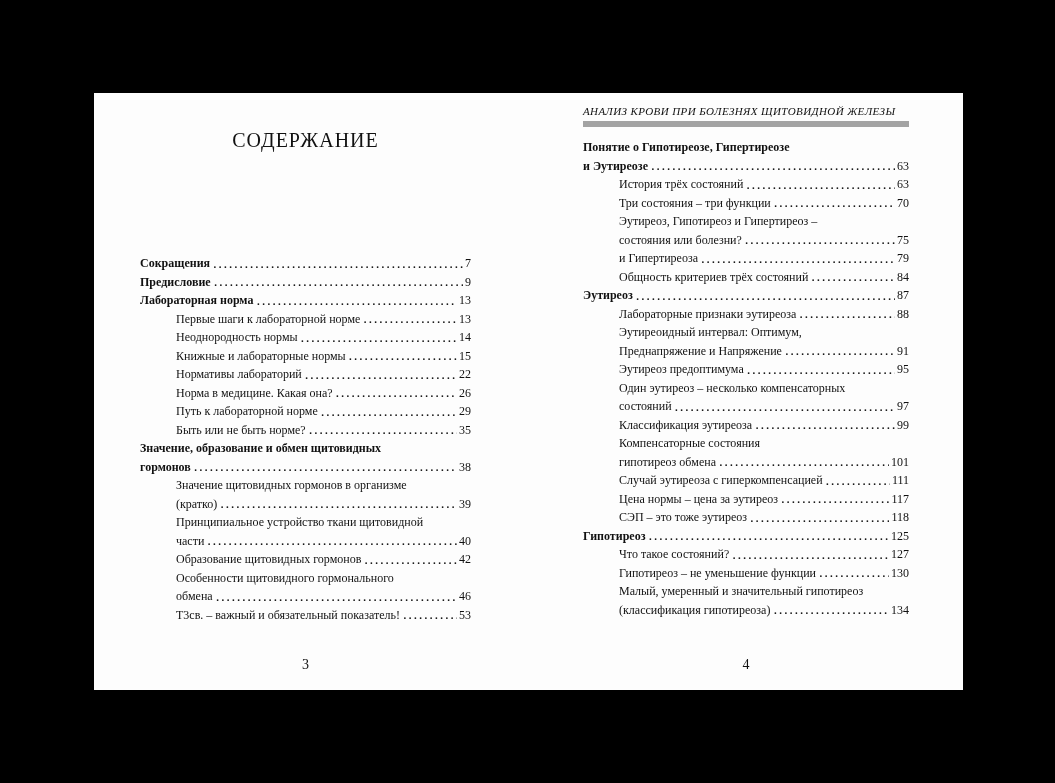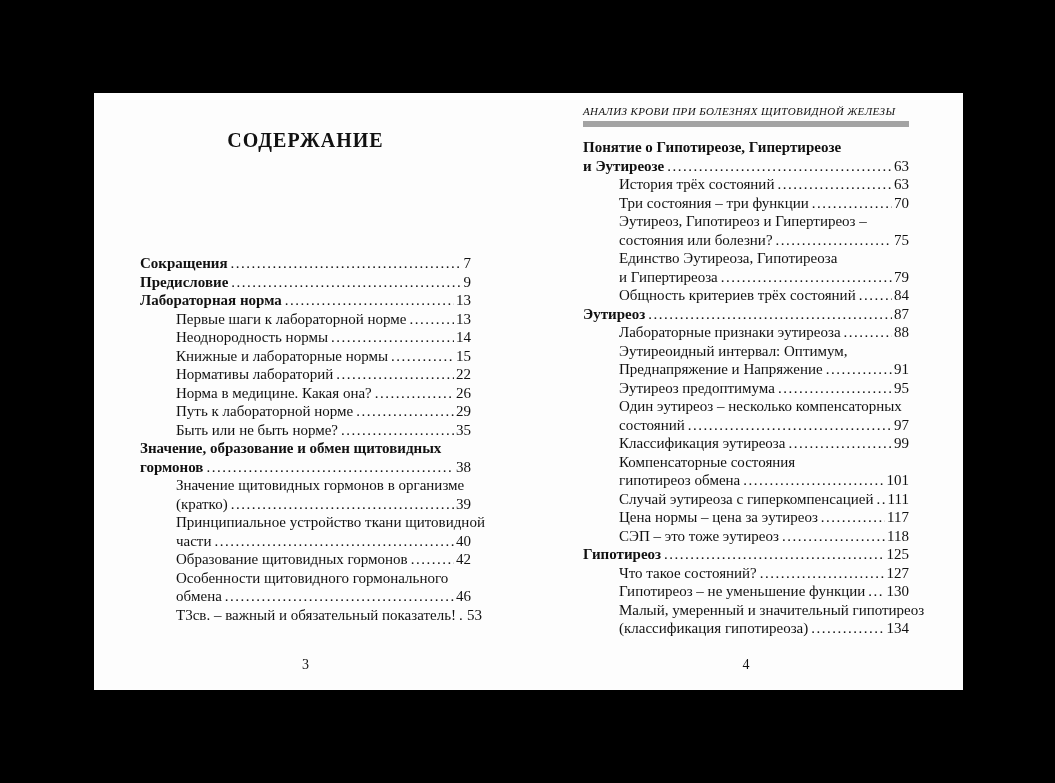--- a/index.html
+++ b/index.html
@@ -5,32 +5,32 @@
   html,body{margin:0;padding:0;background:#000;}
   #stage{position:relative;width:1055px;height:783px;background:#000;overflow:hidden;
          font-family:"Liberation Serif","DejaVu Serif",serif;color:#111;}
   #paper{position:absolute;left:94px;top:93px;width:869px;height:597px;background:#fdfdfd;}
 
   .col{position:absolute;top:0;height:100%;}
   #left-col{left:46px;width:331px;}
   #right-col{left:489px;width:326px;}
 
   #toc-title{position:absolute;top:36px;left:0;width:100%;text-align:center;
-             font-size:20px;font-weight:bold;letter-spacing:1px;}
+             font-size:20px;font-weight:normal;letter-spacing:1px;}
 
   #running-header{position:absolute;top:12px;left:0;width:100%;
                   font-size:11px;font-style:italic;letter-spacing:0.4px;
                   border-bottom:6px solid #a3a3a3;padding-bottom:4px;}
 
   .entries{position:absolute;left:0;width:100%;}
   #left-entries{top:161px;}
   #right-entries{top:45px;}
 
-  .toc-row{display:flex;align-items:flex-end;height:18.5px;line-height:18.5px;
-           font-size:15px;white-space:nowrap;font-family:Liberation Serif, serif;}
+  .toc-row{display:flex;align-items:center;height:18.5px;line-height:18.5px;
+           font-size:12px;white-space:nowrap;font-family:Liberation Serif, serif;}
   .toc-row.bold .toc-text{font-weight:bold;}
   .toc-row.indent{padding-left:36px;}
   .toc-text{flex:0 0 auto;}
   .leader{flex:1 1 auto;overflow:hidden;margin:0 2px 0 3px;min-width:6px;}
   .leader::after{content:"..........................................................................................................";
                  letter-spacing:1.5px;font-size:15px;color:#111;}
   .toc-page{flex:0 0 auto;text-align:right;}
 
   .folio{position:absolute;top:564px;left:0;width:100%;text-align:center;font-size:14px;}
 </style>
@@ -162,23 +162,20 @@
           </div>
           <div class="toc-row indent">
             <span class="toc-text">Эутиреоз, Гипотиреоз и Гипертиреоз –</span>
           </div>
           <div class="toc-row indent">
             <span class="toc-text">состояния или болезни?</span>
             <span class="leader"></span>
             <span class="toc-page">75</span>
           </div>
           <div class="toc-row indent">
-            <span class="toc-text">Единство Эутиреоза, Гипотиреоза</span>
-          </div>
-          <div class="toc-row indent">
             <span class="toc-text">и Гипертиреоза</span>
             <span class="leader"></span>
             <span class="toc-page">79</span>
           </div>
           <div class="toc-row indent">
             <span class="toc-text">Общность критериев трёх состояний</span>
             <span class="leader"></span>
             <span class="toc-page">84</span>
           </div>
           <div class="toc-row bold">

